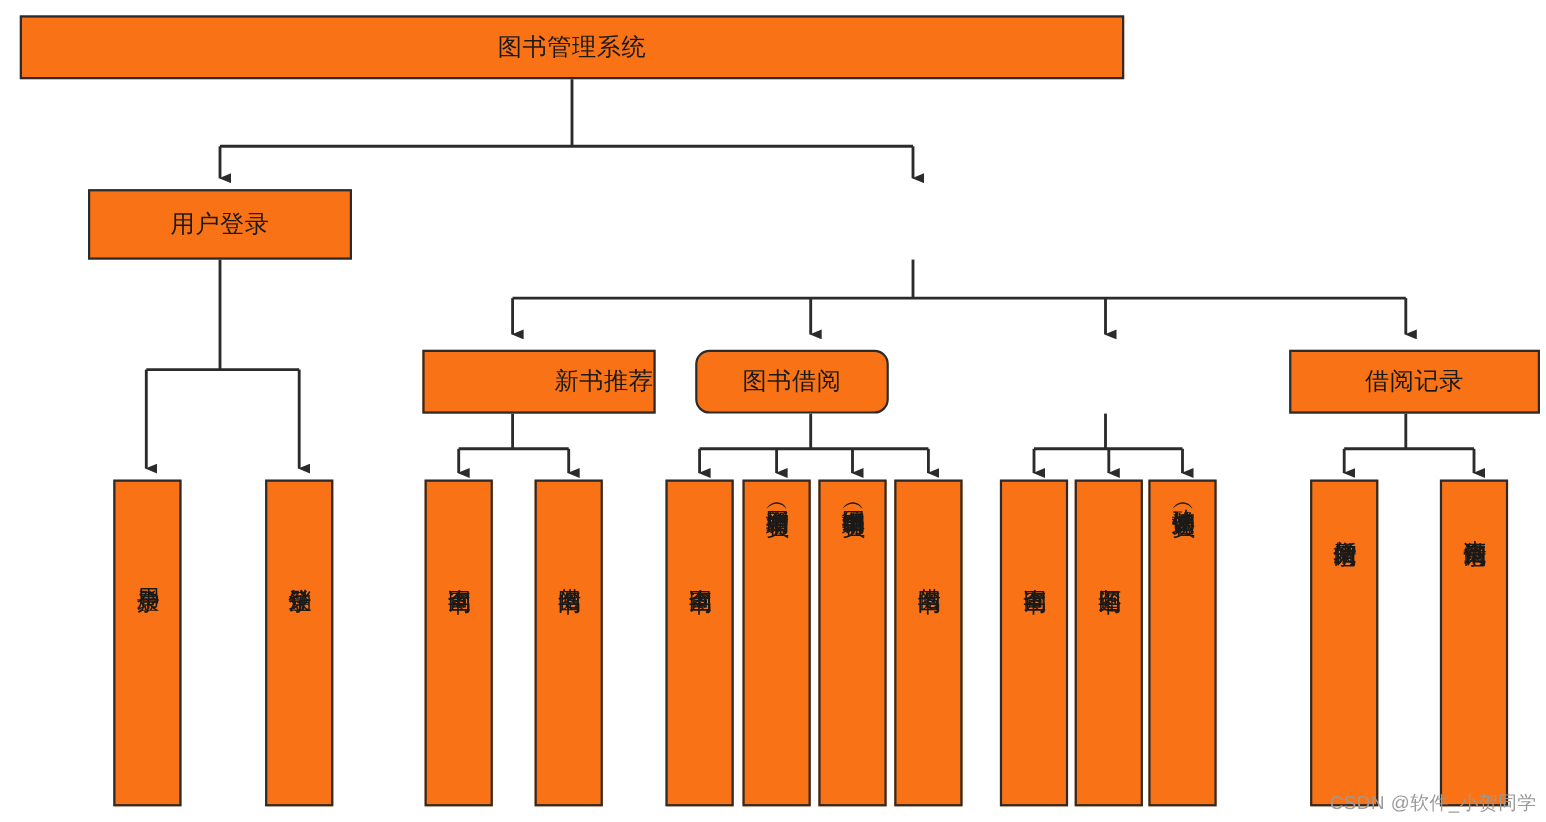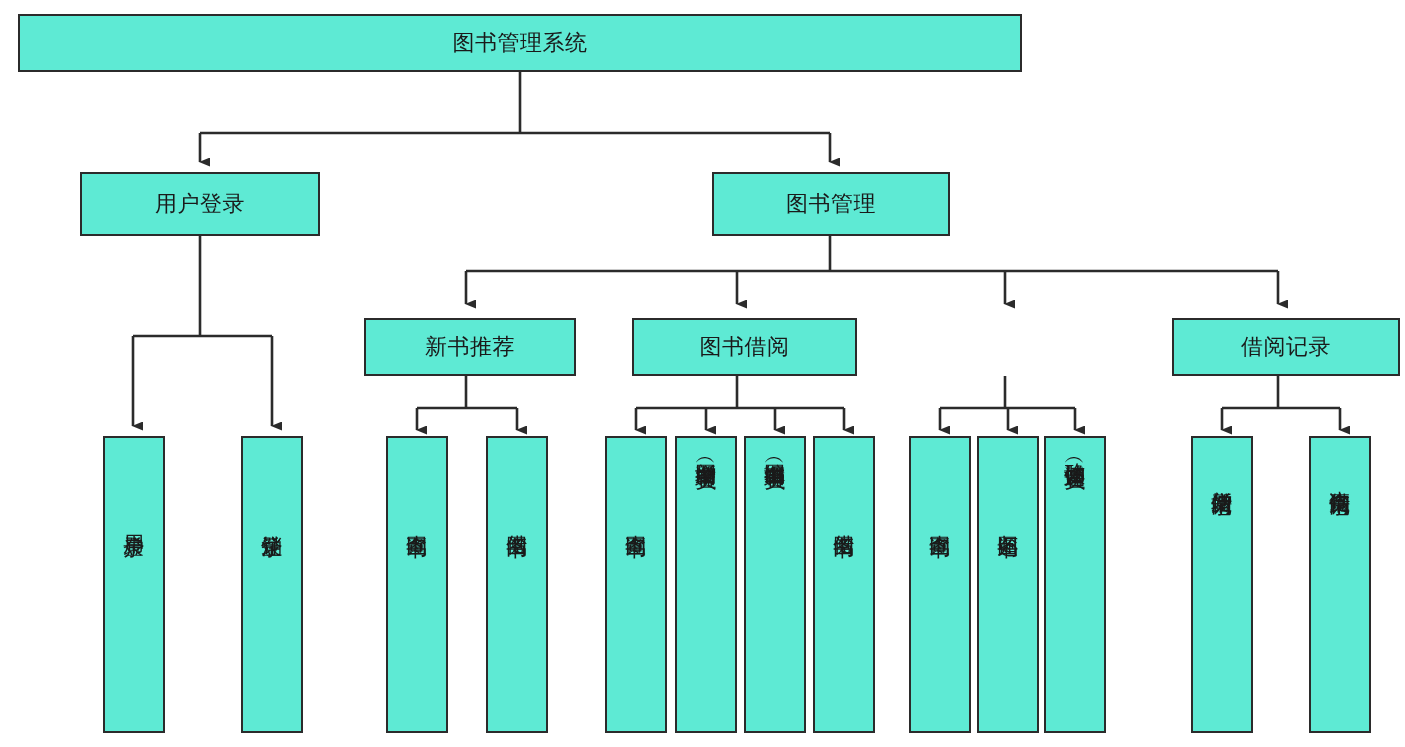--- a/index.html
+++ b/index.html
@@ -23,21 +23,21 @@
     position: absolute;
     left: 0;
     top: 0;
     width: 1405px;
     height: 747px;
   }
   .node {
     position: absolute;
     box-sizing: border-box;
     border: 2px solid #2b2b2b;
-    background: #5eead4;
+    background: #f97316;
     display: flex;
     align-items: center;
     justify-content: center;
     color: #1a1a1a;
   }
   .node.horiz .node-label {
     font-size: 22px;
     line-height: 1.2;
     letter-spacing: 0.5px;
     white-space: nowrap;
@@ -128,28 +128,25 @@
     </g>
   </svg>
 
   <div class="node horiz node-root" style="left:18px; top:14px; width:1004px; height:58px;">
     <span class="node-label">图书管理系统</span>
   </div>
 
   <div class="node horiz" style="left:80px; top:172px; width:240px; height:64px;">
     <span class="node-label">用户登录</span>
   </div>
-  <div class="node horiz" style="left:712px; top:172px; width:238px; height:64px;">
-    <span class="node-label">图书管理</span>
-  </div>
 
-  <div class="node horiz" style="left:364px; top:318px; width:212px; height:58px;">
+  <div class="node horiz" style="left:384px; top:318px; width:212px; height:58px;justify-content:flex-end;">
     <span class="node-label">新书推荐</span>
   </div>
-  <div class="node horiz" style="left:632px; top:318px; width:225px; height:58px;">
+  <div class="node horiz" style="left:632px; top:318px; width:176px; height:58px;border-radius:13px;">
     <span class="node-label">图书借阅</span>
   </div>
   <div class="node horiz" style="left:1172px; top:318px; width:228px; height:58px;">
     <span class="node-label">借阅记录</span>
   </div>
 
   <div class="node vert mid" style="left:103px; top:436px; width:62px; height:297px; padding-top:80px;">
     <span class="node-label">用户登录</span>
   </div>
   <div class="node vert mid" style="left:241px; top:436px; width:62px; height:297px; padding-top:80px;">
@@ -186,14 +183,15 @@
     <span class="node-label">确认归还（管理员）</span>
   </div>
 
   <div class="node vert mid" style="left:1191px; top:436px; width:62px; height:297px; padding-top:36px;">
     <span class="node-label">新增借阅记录</span>
   </div>
   <div class="node vert mid" style="left:1309px; top:436px; width:62px; height:297px; padding-top:36px;">
     <span class="node-label">查询借阅记录</span>
   </div>
 
+  <div id="watermark">CSDN @软件_小贺同学</div>
 
 </div>
 
 </body></html>

